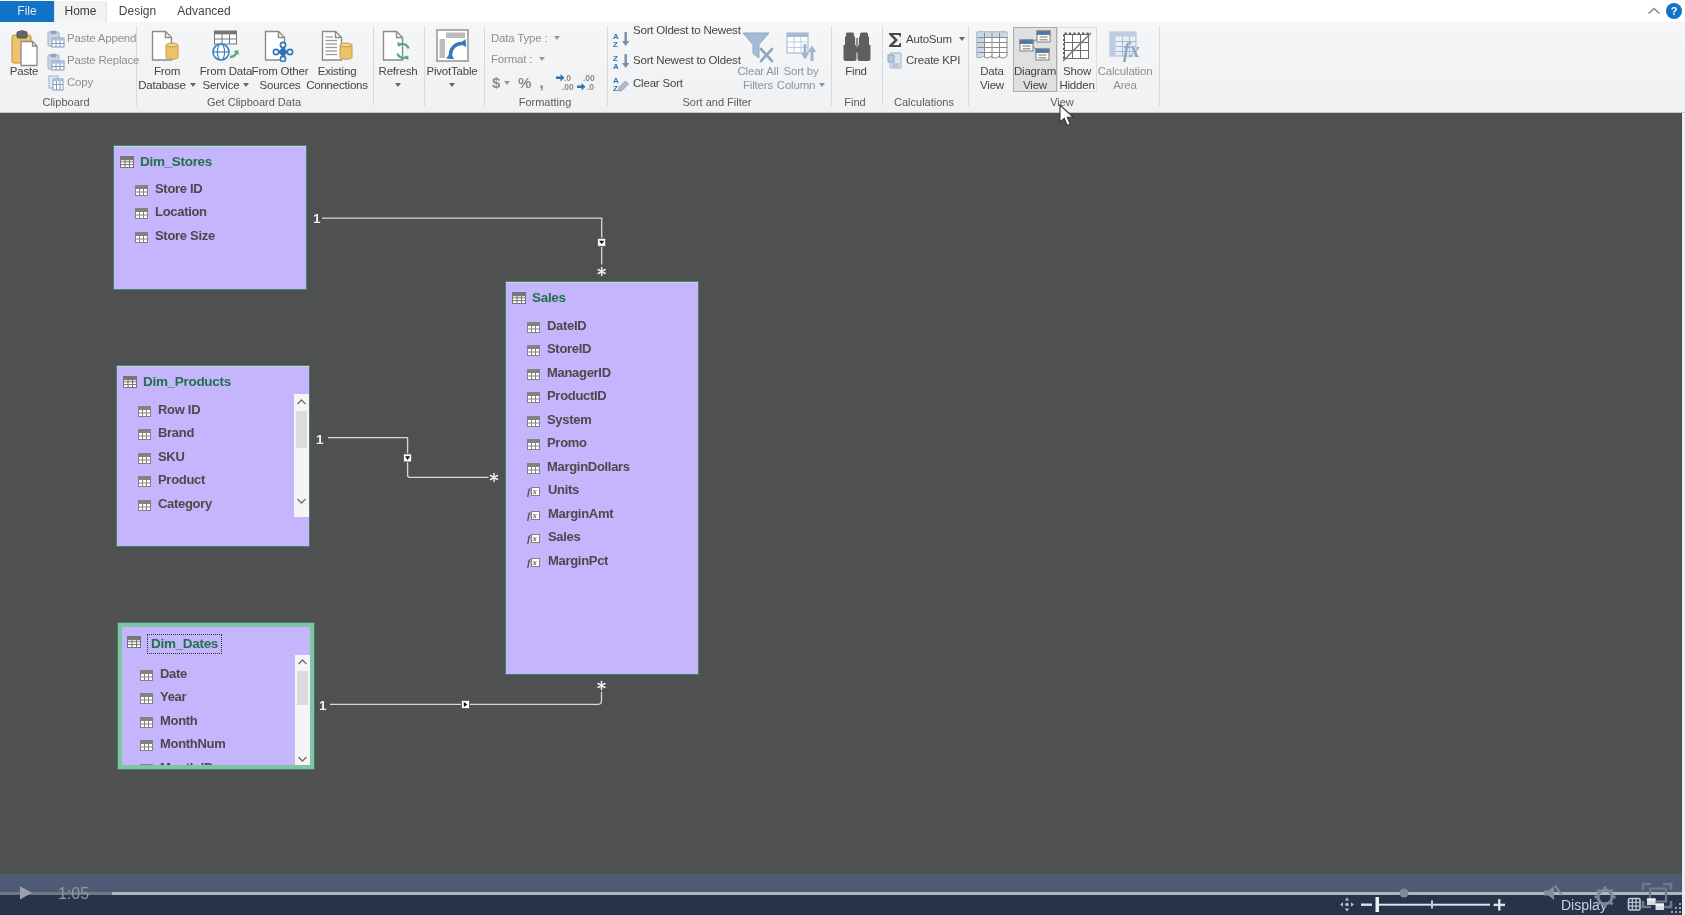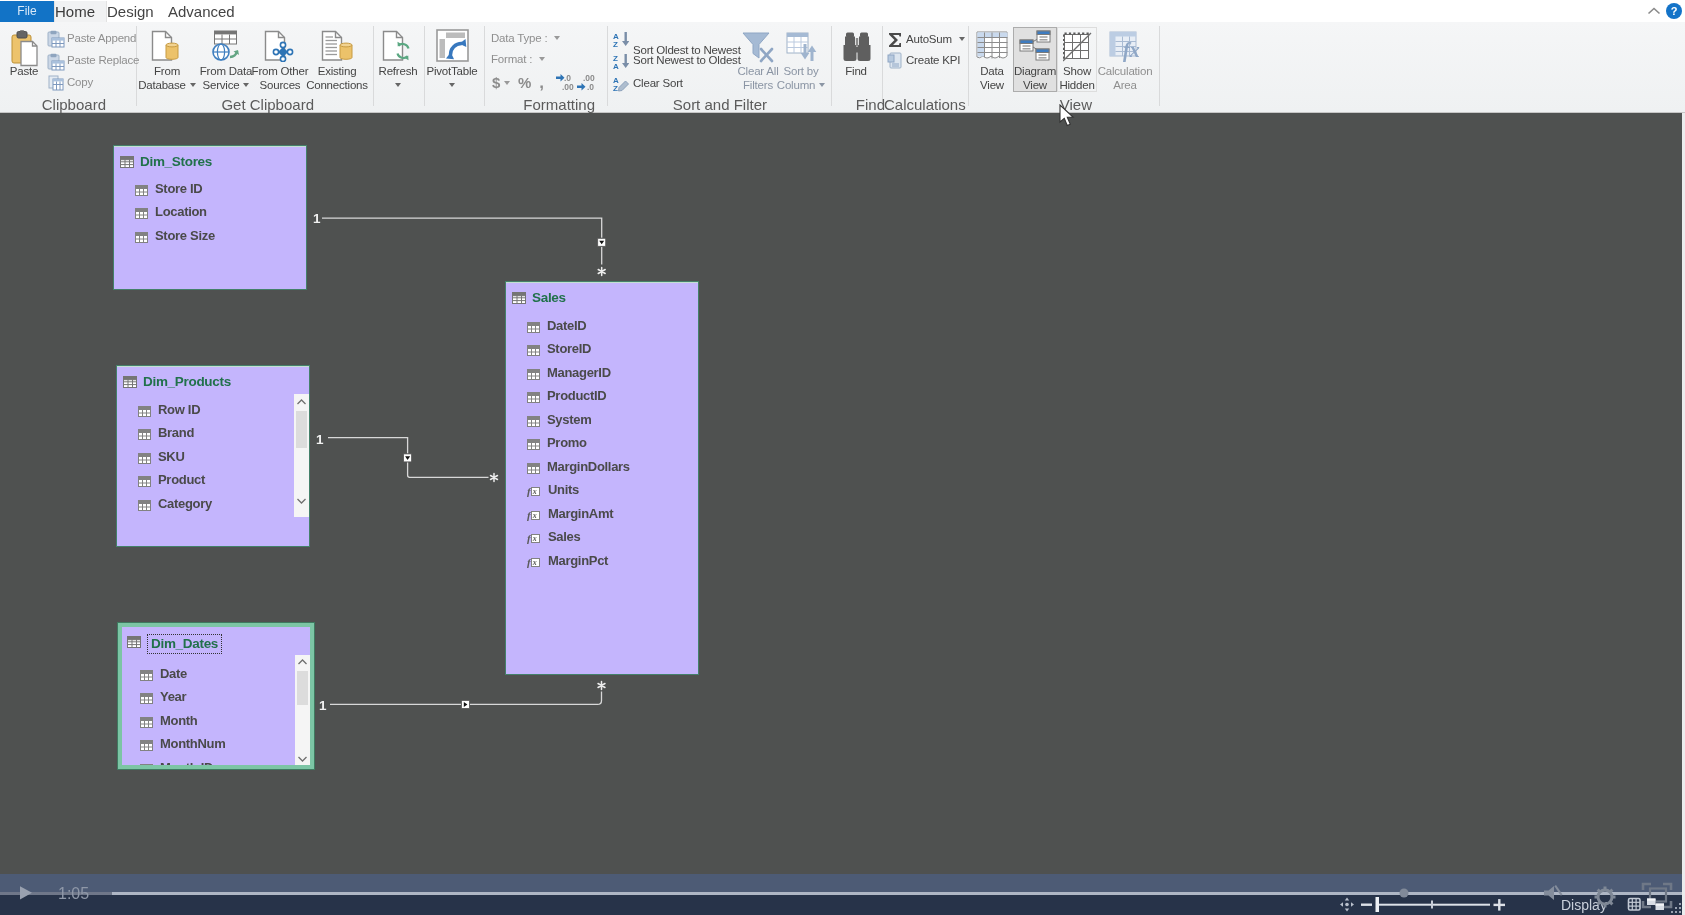--- a/index.html
+++ b/index.html
@@ -1,22 +1,22 @@
 <!DOCTYPE html>
 <html><head><meta charset="utf-8"><style>
 *{margin:0;padding:0;box-sizing:border-box}
 html,body{width:1685px;height:915px;overflow:hidden;background:#fff;font-family:"Liberation Sans",sans-serif}
 .abs{position:absolute}
 #tabs{left:0;top:0;width:1685px;height:22px;background:#fff}
 #filetab{left:0;top:1px;width:54px;height:21px;background:#1273C6;color:#D9E9F8;font-size:12px;text-align:center;line-height:21px}
-.tab{top:1px;height:21px;font-size:15px;color:#444;line-height:21px}
+.tab{top:1px;height:21px;font-size:12px;color:#444;text-align:center;line-height:21px}
 #hometab{left:54px;width:53px;background:#F1F2F3;border-left:1px solid #E2E2E2;border-right:1px solid #E2E2E2;color:#3b3b3b}
 #ribbon{left:0;top:22px;width:1685px;height:91px;background:linear-gradient(#F5F6F7,#EFF1F2);border-bottom:1px solid #C6C6C6}
 .sep{position:absolute;top:4px;width:1px;height:80px;background:#D9DADB}
-.gl{position:absolute;top:74px;height:13px;font-size:15px;color:#5b5b5b;text-align:right}
+.gl{position:absolute;top:74px;height:13px;font-size:11px;color:#5b5b5b;text-align:center}
 .big{position:absolute;width:90px;text-align:center;font-size:11.5px;color:#454545;line-height:13.5px;letter-spacing:-0.2px}
 .slbl{position:absolute;font-size:11.5px;color:#454545;white-space:nowrap;letter-spacing:-0.2px}
 .gry{color:#8f8f8f}
 .blu2{color:#8b95a4}
 .dna{display:inline-block;width:0;height:0;border-left:3.5px solid transparent;border-right:3.5px solid transparent;border-top:4px solid #666;margin-left:4px;vertical-align:2px}
 .gry .dna,.dna.g{border-top-color:#999}
 #canvas{left:0;top:113px;width:1682px;height:761px;background:#4F5150}
 #rstrip{left:1682px;top:113px;width:3px;height:802px;background:#EBECED;z-index:30}
 .tbl{position:absolute;background:#c4b5fd;border:1px solid #44806A;box-shadow:inset 0 1px 0 #C4DFD2}
 .tbl .hic{position:absolute;left:6px;top:10px}
@@ -221,21 +221,21 @@
     <text x="6" y="8" font-size="8.5" font-weight="bold" fill="#8c8c8c">.00</text>
     <text x="10" y="17" font-size="8.5" font-weight="bold" fill="#8c8c8c">.0</text>
     <path d="M0,12.5 h4.5 v-2.5 l4,3.8 -4,3.8 v-2.5 h-4.5 z" fill="#2E74B5"></path>
   </svg>
 
   <svg class="abs" style="left:613px;top:9px" width="16" height="16" viewBox="0 0 16 16">
     <text x="0" y="7.5" font-size="8" font-weight="bold" fill="#2E74B5">A</text>
         <text x="0" y="15.5" font-size="8" font-weight="bold" fill="#2E74B5">Z</text>
     <path d="M11.5,1 v9 h-2.5 l3.7,5 3.7,-5 h-2.5 v-9 z" fill="#7A8EA8"></path>
   </svg>
-  <div class="slbl" style="left:633px;top:22px">Sort Oldest to Newest</div>
+  <div class="slbl" style="left:633px;top:2px">Sort Oldest to Newest</div>
   <svg class="abs" style="left:613px;top:30.5px" width="16" height="16" viewBox="0 0 16 16">
     <text x="0" y="7.5" font-size="8" font-weight="bold" fill="#2E74B5">Z</text>
         <text x="0" y="15.5" font-size="8" font-weight="bold" fill="#2E74B5">A</text>
     <path d="M11.5,1 v9 h-2.5 l3.7,5 3.7,-5 h-2.5 v-9 z" fill="#7A8EA8"></path>
   </svg>
   <div class="slbl" style="left:633px;top:32px">Sort Newest to Oldest</div>
   <svg class="abs" style="left:613px;top:53px" width="17" height="17" viewBox="0 0 17 17">
     <text x="0" y="8" font-size="8" font-weight="bold" fill="#2E74B5">A</text>
         <text x="0" y="16" font-size="8" font-weight="bold" fill="#2E74B5">Z</text>
     <path d="M6,12.5 l6.5,-6.5 3,3 -6.5,6.5 -3.5,0.5 z" fill="#AEBDCE" stroke="#8DA2BC"></path>

